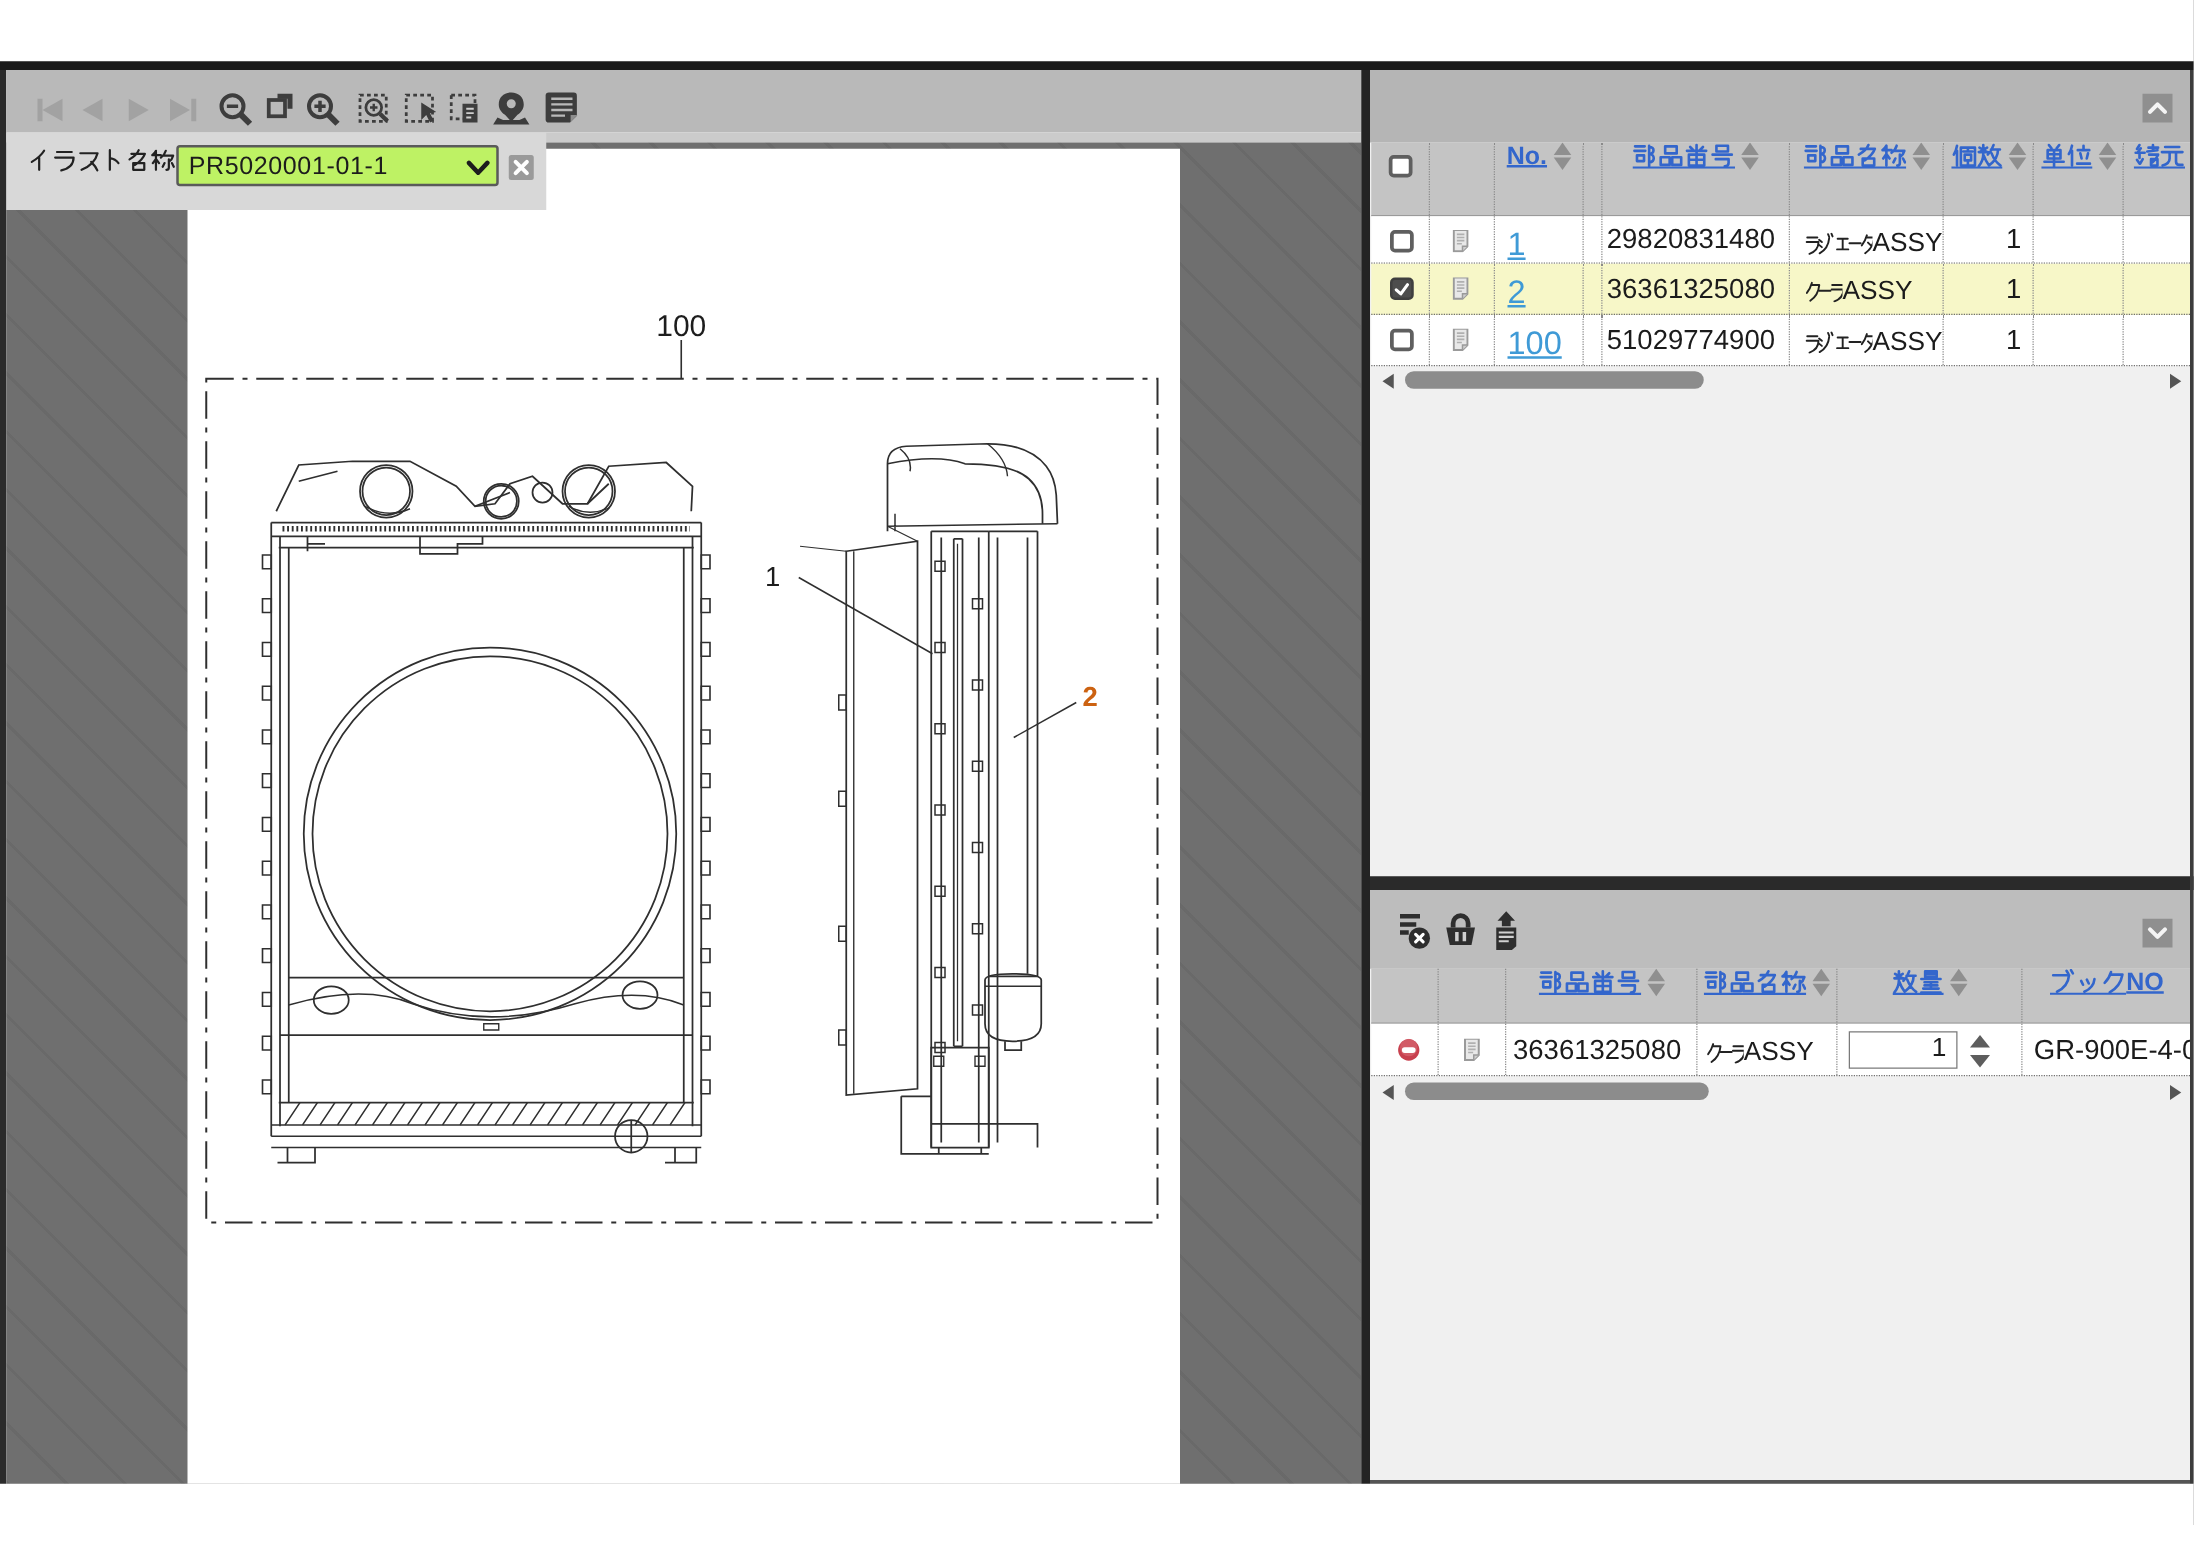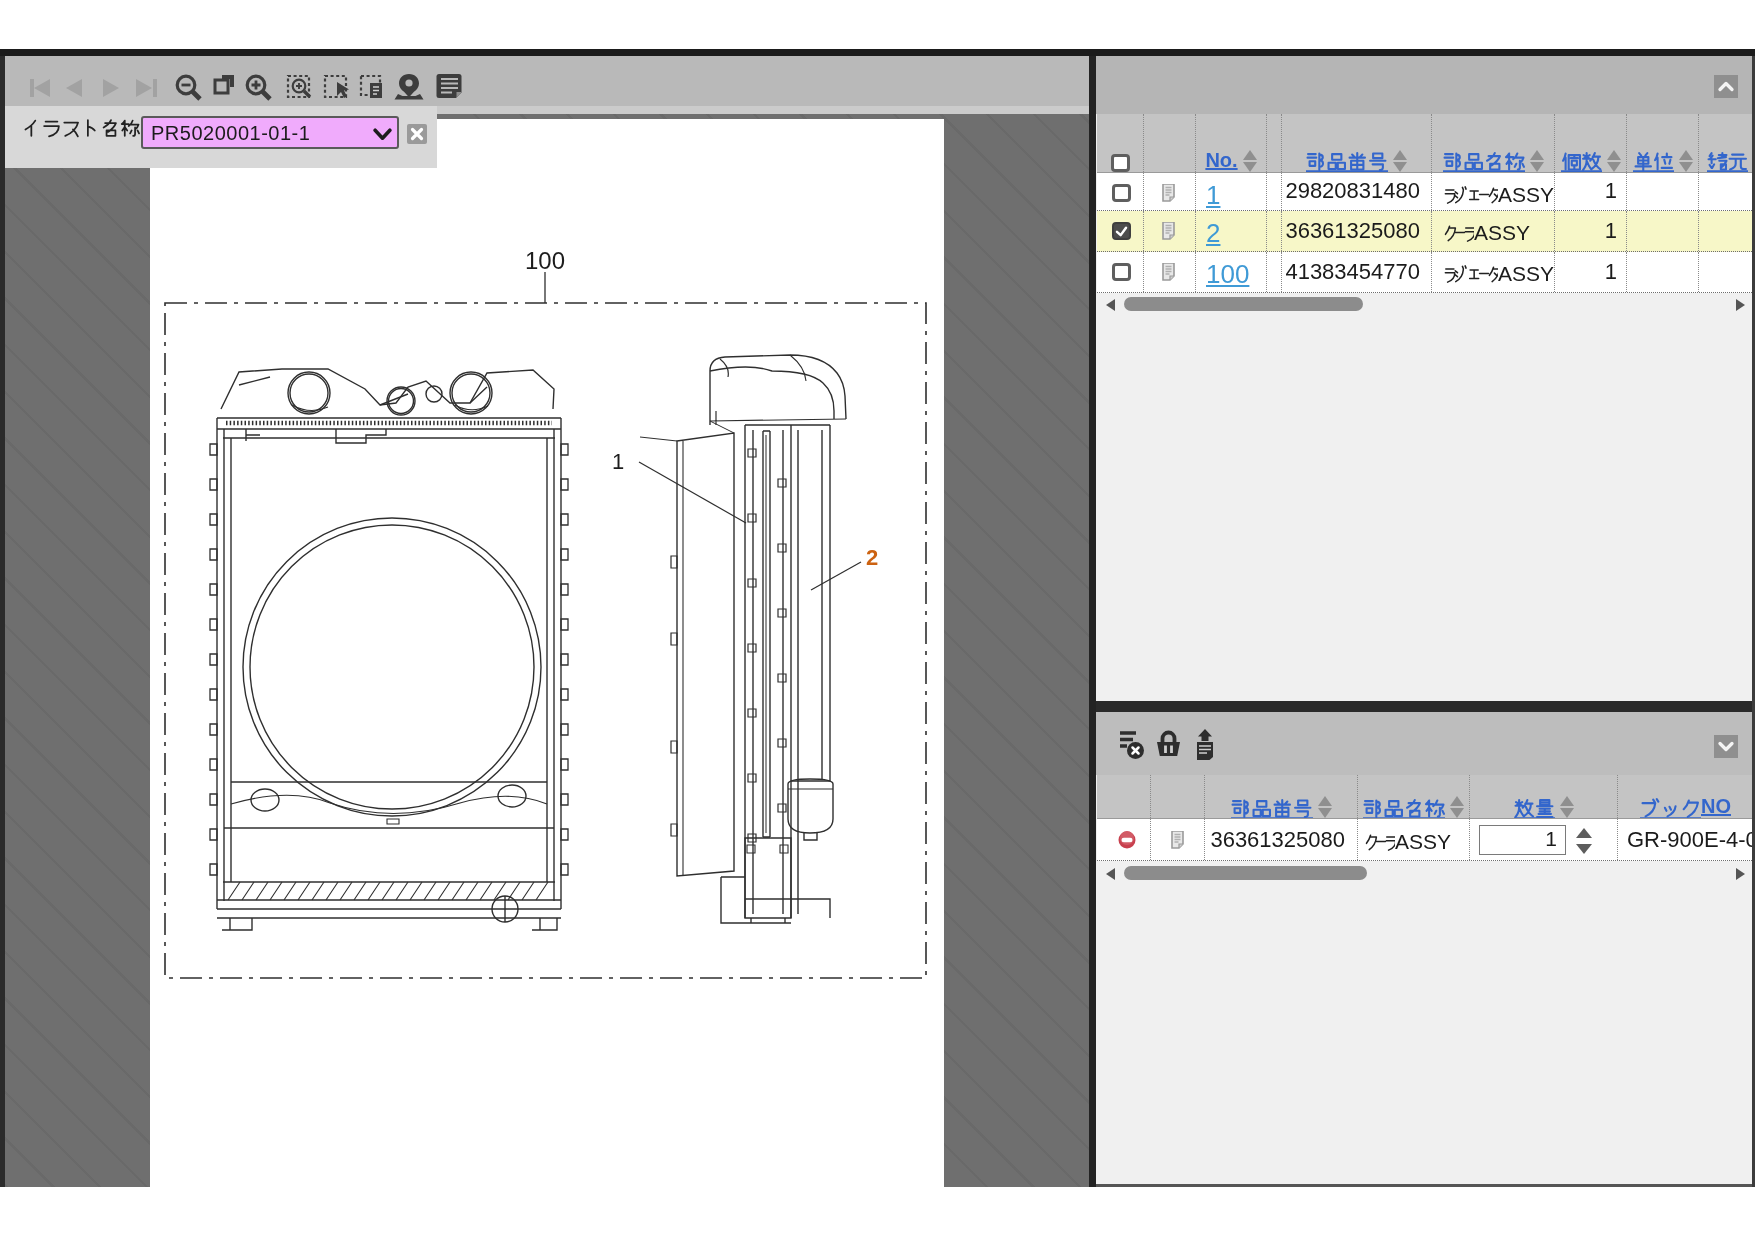--- a/index.html
+++ b/index.html
@@ -6,42 +6,42 @@
 body{width:1755px;height:1240px;background:#fff;font-family:"Liberation Sans",sans-serif;position:relative;overflow:hidden;}
 .abs{position:absolute;}
 #blackbar{left:0;top:49px;width:1755px;height:7px;background:#1b1b1b;}
 
 #lborder{left:0;top:56px;width:5px;height:1131px;background:#2b2b2b;}
 #ltoolbar{left:5px;top:56px;width:1084px;height:50px;background:#b9b9b9;}
 #ltoolbar2{left:5px;top:106px;width:1084px;height:8px;background:#cbcbcb;}
 #viewport{left:5px;top:114px;width:1084px;height:1073px;background:#6f6f6f;background-image:repeating-linear-gradient(45deg,rgba(0,0,0,0.05) 0 2.5px,rgba(0,0,0,0) 2.5px 33px);}
 #page{left:145px;top:5px;width:794px;height:1068px;background:#fff;}
 #labelpanel{left:5px;top:106px;width:432px;height:62px;background:#d8d8d8;}
-#sel{left:136px;top:10px;width:258px;height:33px;background:#f0abfc;border:2px solid #5a5a5a;border-radius:3px;line-height:31px;font-size:20px;color:#1c1c1c;padding-left:8px;box-sizing:border-box;letter-spacing:0.5px;}
+#sel{left:136px;top:10px;width:258px;height:33px;background:#bef264;border:2px solid #5a5a5a;border-radius:3px;line-height:31px;font-size:20px;color:#1c1c1c;padding-left:8px;box-sizing:border-box;letter-spacing:0.5px;}
 #xbtn{left:402px;top:18px;width:20px;height:20px;background:#9a9a9a;border-radius:2px;}
 
 #vdivider{left:1089px;top:56px;width:7px;height:1131px;background:#232323;}
 #rpane{left:1096px;top:56px;width:659px;height:1131px;background:#f0f0f0;}
 #rborder{left:1752px;top:56px;width:3px;height:1131px;background:#3c3c3c;}
 .topstrip{left:0;top:0;width:656px;height:58px;background:#b5b5b5;}
 .chevbtn{width:24px;height:23px;background:#8f8f8f;}
 .yellow{background:#f7f7c8;}
 .cb{width:19px;height:18px;background:#fff;border:3px solid #5f5f5f;border-radius:4px;box-sizing:border-box;}
 .cbc{width:19px;height:18px;background:#4d4d4d;border:2px solid #3f3f3f;border-radius:4px;box-sizing:border-box;}
 
 .sbthumb{background:#8c8c8c;border-radius:7px;height:14px;}
 .tri-l{width:0;height:0;border-top:6px solid transparent;border-bottom:6px solid transparent;border-right:9px solid #555;}
 .tri-r{width:0;height:0;border-top:6px solid transparent;border-bottom:6px solid transparent;border-left:9px solid #555;}
 #botdivider{left:0;top:645px;width:659px;height:11px;background:#2a2a2a;}
 #bottoolbar{left:0;top:656px;width:656px;height:63px;background:#bdbdbd;}
 svg{display:block;}
 .row{position:absolute;left:1px;width:655px;border-bottom:1px dotted #6e6e6e;box-sizing:border-box;background:#fff;}
 .hrow{position:absolute;left:1px;width:655px;background:#c4c4c4;border-bottom:1px solid #9a9a9a;box-sizing:border-box;}
 .c{position:absolute;top:0;height:100%;border-right:1px dotted #8a8a8a;box-sizing:border-box;}
-.hc{position:absolute;top:0;height:100%;border-right:1px dotted #8a8a8a;box-sizing:border-box;display:flex;align-items:flex-end;justify-content:center;overflow:hidden;}
+.hc{position:absolute;top:0;height:100%;border-right:1px dotted #8a8a8a;box-sizing:border-box;display:flex;align-items:flex-start;justify-content:center;overflow:hidden;}
 .hc svg{flex-shrink:0;}
 .isvg{display:inline-block;vertical-align:middle;}
 .rnum{position:absolute;top:0;height:100%;display:flex;align-items:center;justify-content:flex-end;font-size:22px;color:#1b1b1b;box-sizing:border-box;}
 .lnum{position:absolute;top:0;height:100%;display:flex;align-items:center;font-size:20px;color:#1b1b1b;box-sizing:border-box;}
 .sap{display:flex;flex-direction:column;margin-left:5px;}
 .sau{width:0;height:0;border-left:7.5px solid transparent;border-right:7.5px solid transparent;border-bottom:10.5px solid #8f8f8f;margin-bottom:2px;}
 .sad{width:0;height:0;border-left:7.5px solid transparent;border-right:7.5px solid transparent;border-top:10.5px solid #8f8f8f;}
 </style>
 </head>
 <body>
@@ -435,21 +435,21 @@
       </div>
     <div class="c" style="left:47px;width:52px;">
         <svg style="margin:11px 0 0 18px;" width="13" height="18" viewBox="0 0 13 18">
           <use href="#icDoc"></use>
         </svg>
       </div>
     <div class="c" style="left:99px;width:71px;">
         <a style="position:absolute;left:10px;top:7px;font-size:26px;color:#3f9ad6;text-decoration:underline;">100</a>
       </div>
     <div class="c" style="left:170px;width:15px;"></div>
-    <div class="rnum c" style="left:185px;width:150px;padding-right:11px;">41383454770</div>
+    <div class="rnum c" style="left:185px;width:150px;padding-right:11px;">51029774900</div>
     <div class="c" style="left:335px;width:123px;">
         <div style="position:absolute;left:12px;top:10px;white-space:nowrap;"><svg class="isvg" width="54" height="18" viewBox="0 0 60 20" stroke="#222" stroke-width="1.7">
             <use href="#hRa"></use>
             <use href="#hShi" x="11"></use>
             <use href="#hDak" x="20"></use>
             <use href="#hE" x="27"></use>
             <use href="#hBar" x="38"></use>
             <use href="#hTa" x="49"></use>
           </svg><span style="font-size:21px;color:#1b1b1b;vertical-align:middle;">ASSY</span></div>
       </div>

